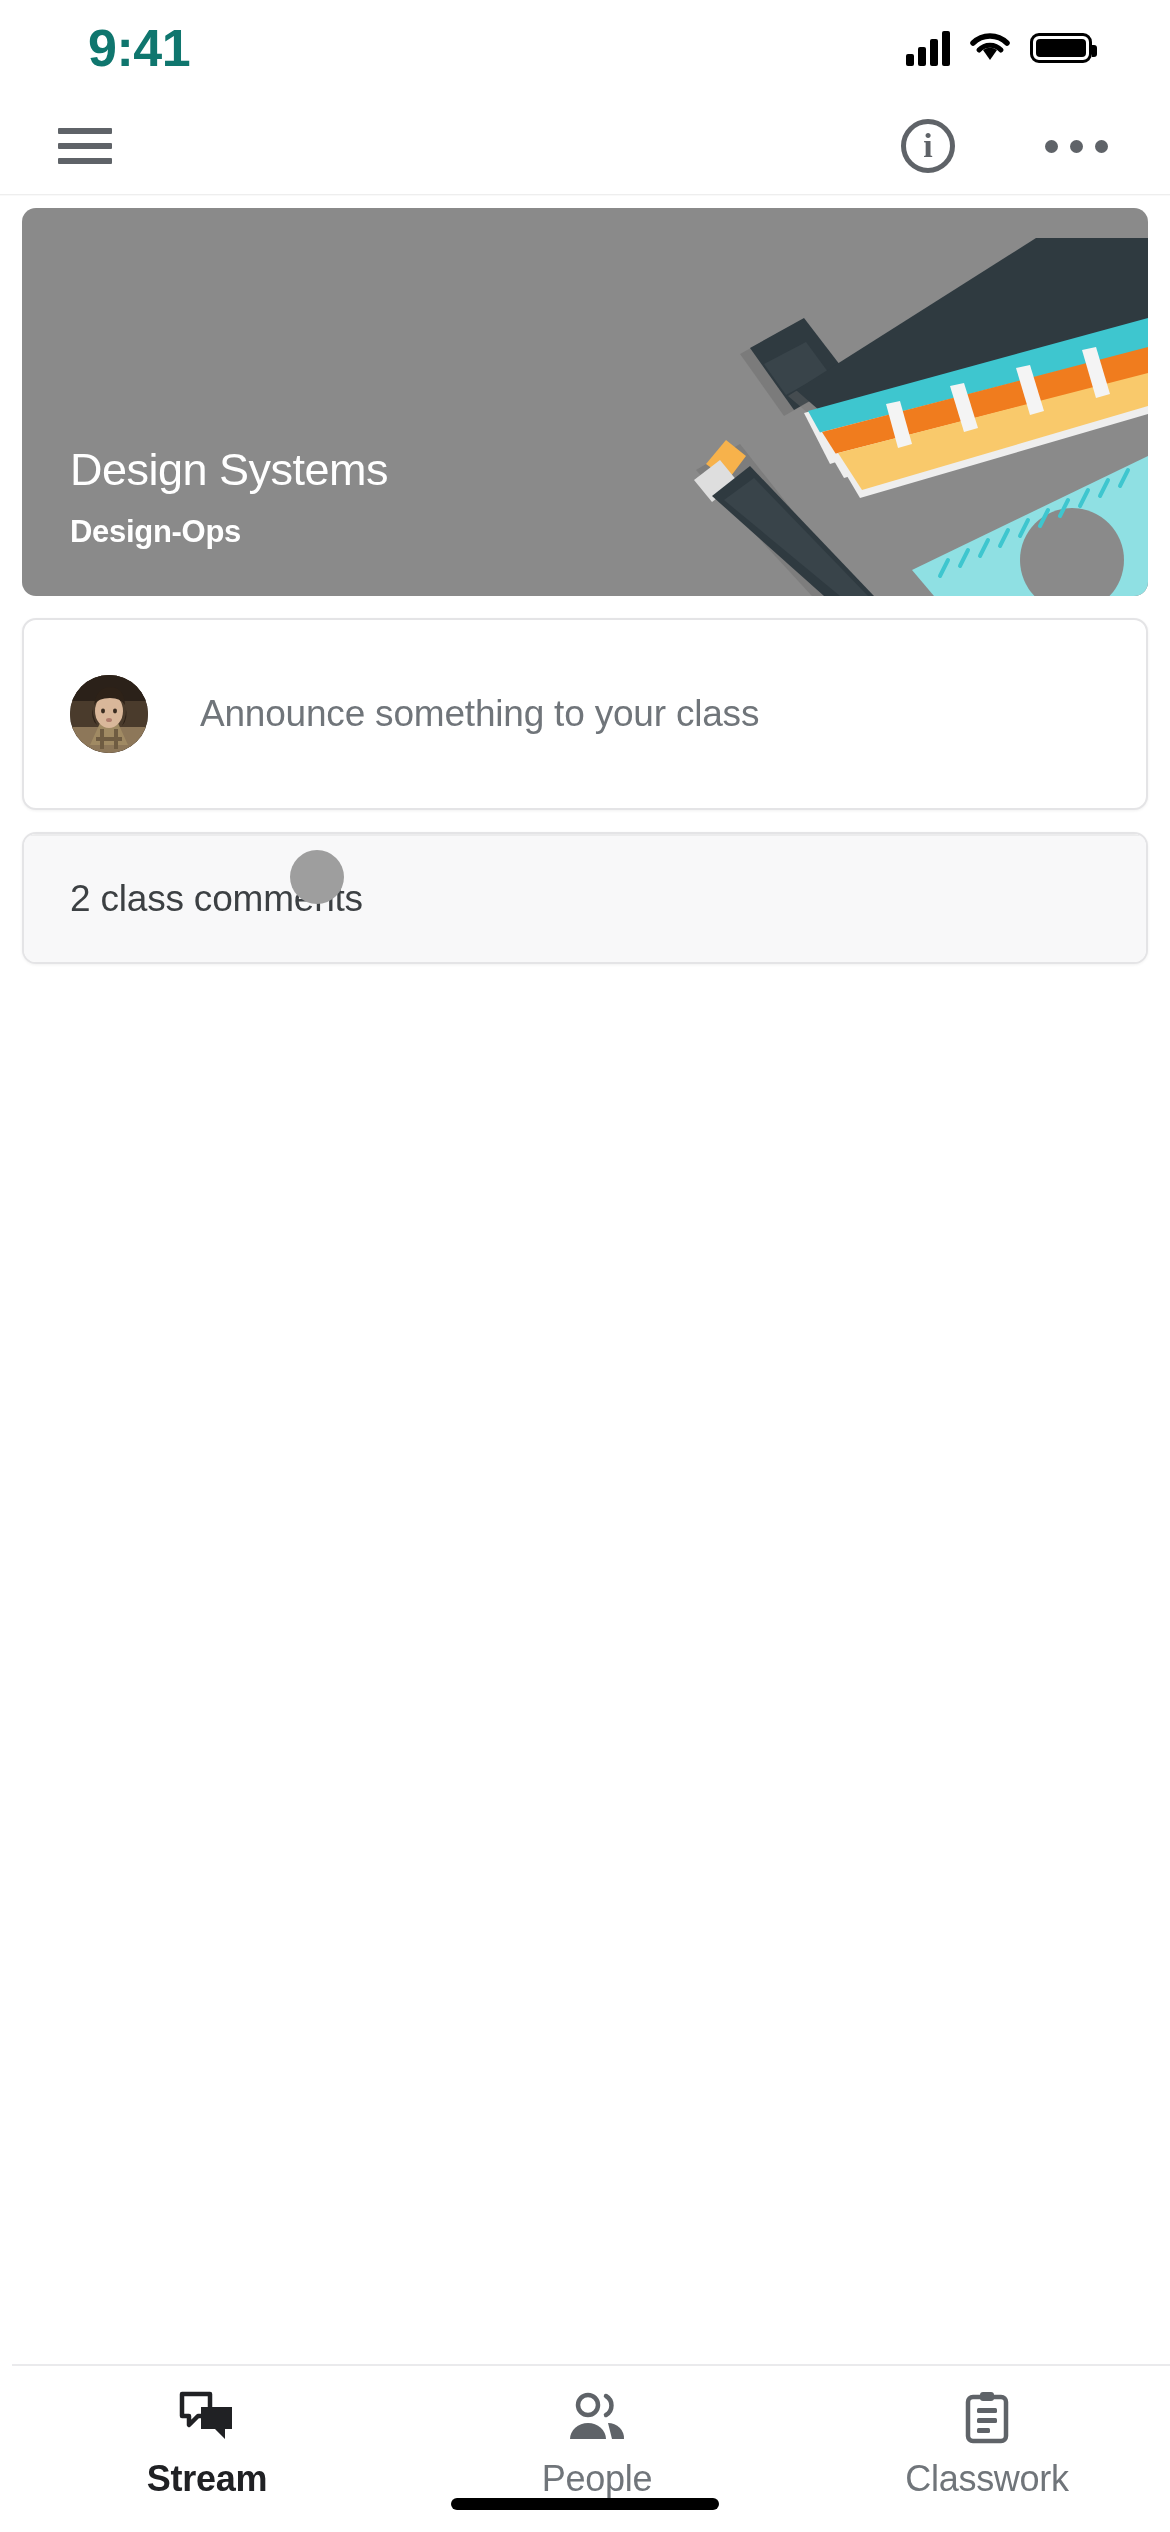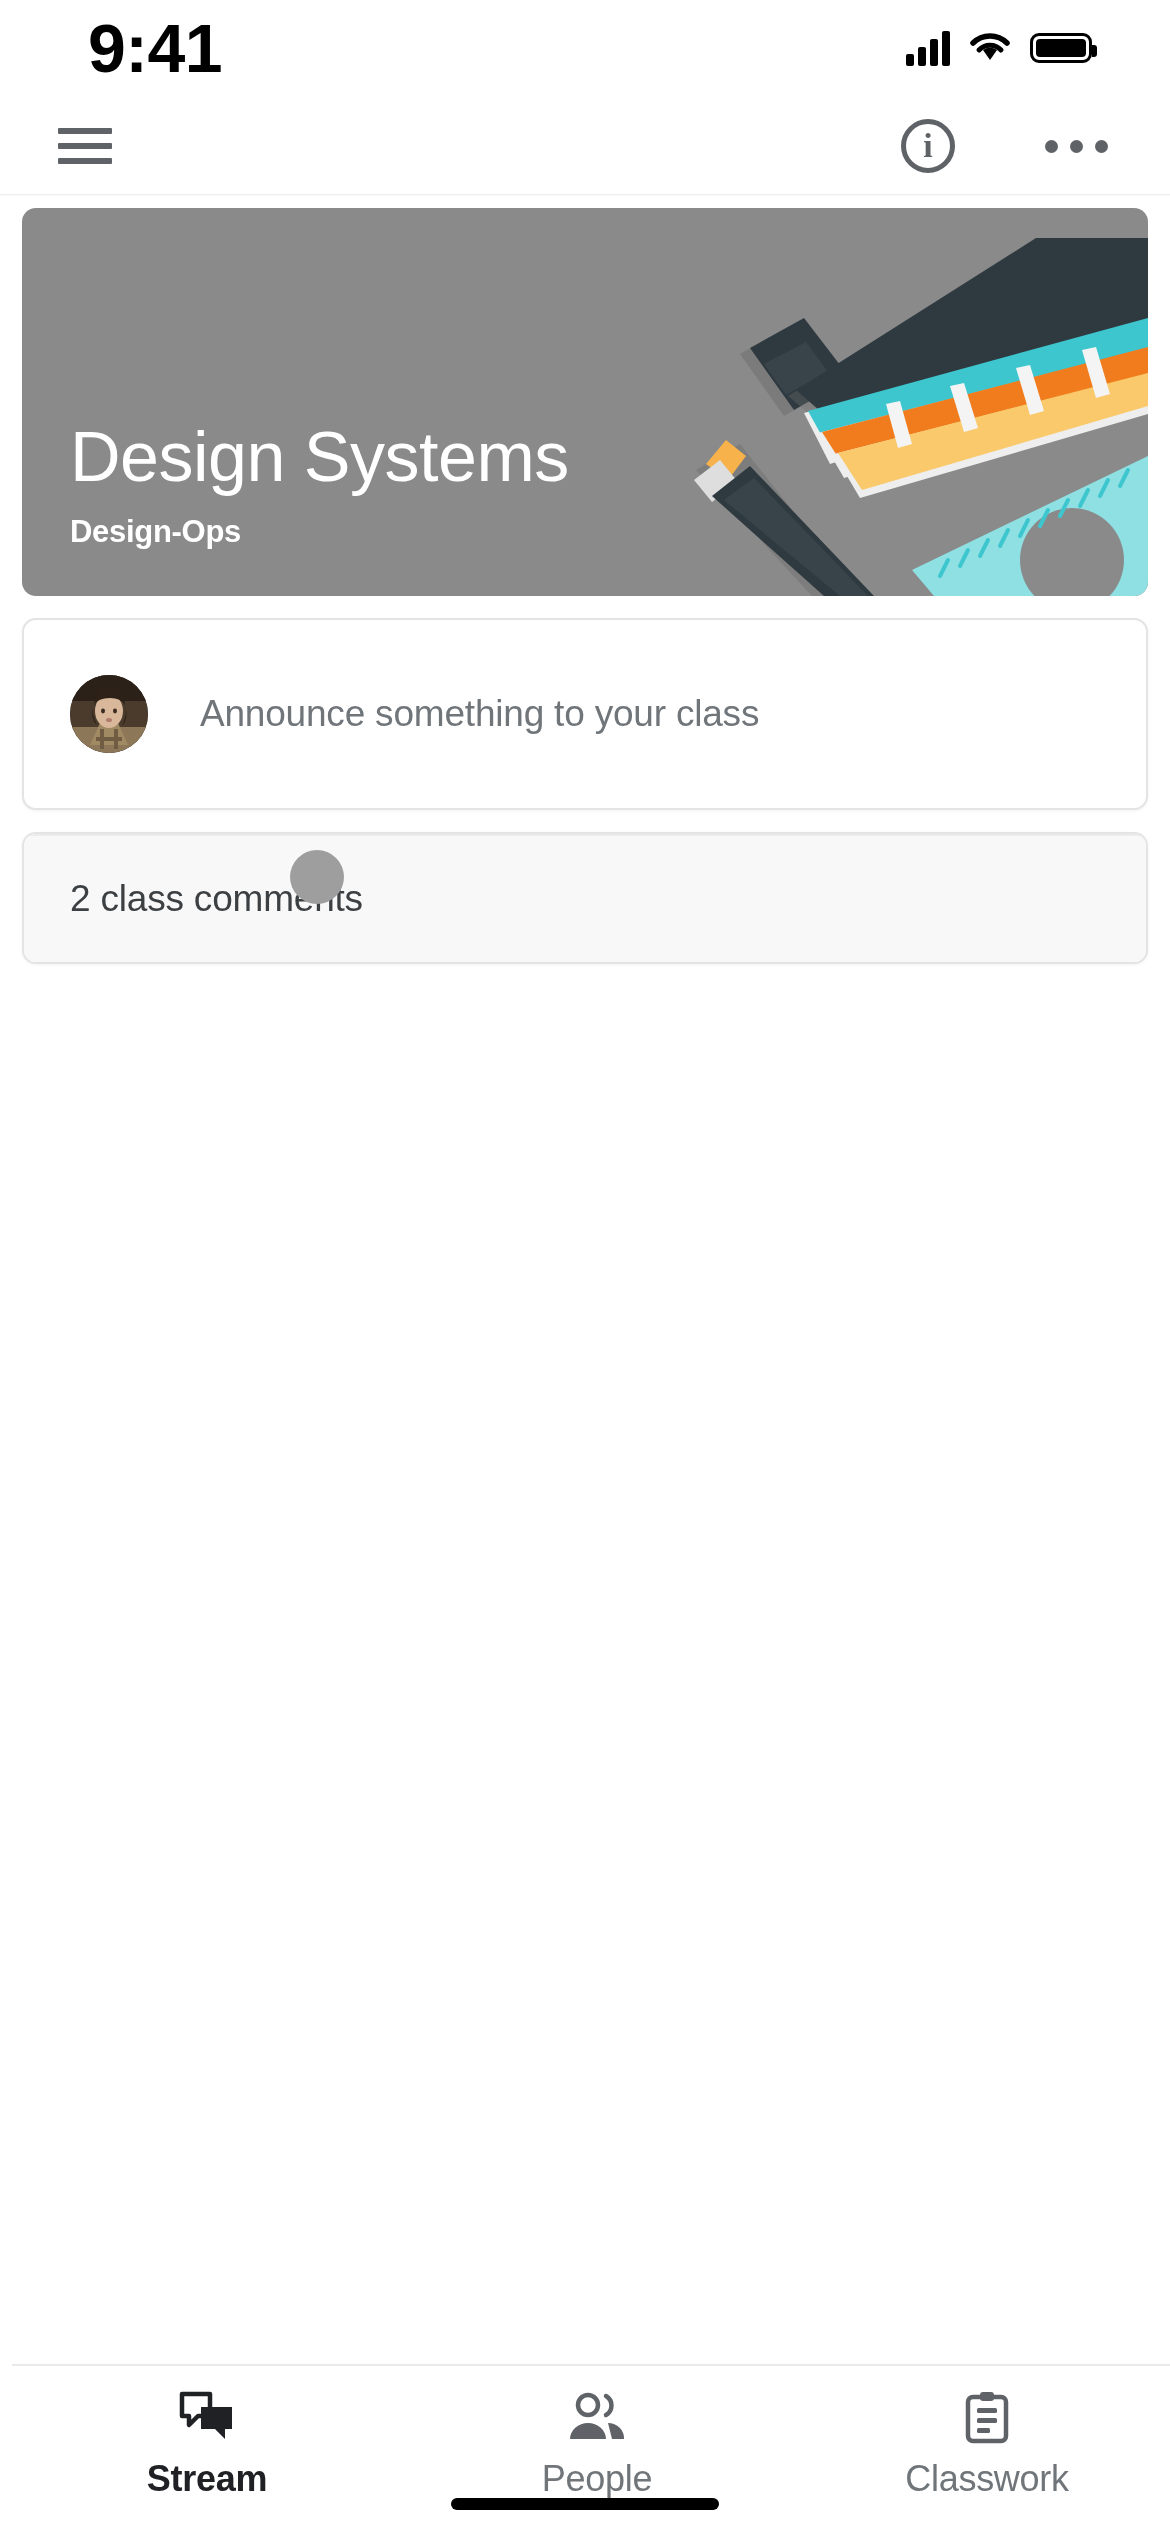--- a/index.html
+++ b/index.html
@@ -10,21 +10,21 @@
     overflow:hidden;
   }
   .phone { position:relative; width:1170px; height:2532px; background:#ffffff; }
 
   
   .statusbar {
     position:absolute; top:0; left:0; width:1170px; height:96px;
     display:flex; align-items:center; justify-content:space-between;
     padding:0 78px 0 88px;
   }
-  .status-time { font-size:68px; font-weight:700; color:#000000; letter-spacing:-0.5px; }
+  .status-time { font-size:52px; font-weight:700; color:#0f766e; letter-spacing:-0.5px; }
   .status-right { display:flex; align-items:center; gap:18px; }
   .sig { display:flex; align-items:flex-end; gap:4px; height:36px; }
   .sig i { display:block; width:8px; background:#000; border-radius:2px; }
   .sig i:nth-child(1){ height:12px; }
   .sig i:nth-child(2){ height:19px; }
   .sig i:nth-child(3){ height:27px; }
   .sig i:nth-child(4){ height:35px; }
   .batt {
     width:62px; height:30px; border:3px solid #000; border-radius:9px;
     position:relative; padding:3px;
@@ -59,21 +59,21 @@
   
   .content { position:absolute; top:204px; left:0; width:1170px; height:2160px; background:#fff; }
 
   
   .hero {
     position:relative; margin:4px 22px 0 22px; height:388px;
     background:#8a8a8a; border-radius:14px; overflow:hidden;
   }
   .hero-text { position:absolute; left:48px; bottom:46px; z-index:4; }
   .hero-title {
-    font-size:70px; font-weight:400; color:#fff; line-height:1;
+    font-size:45px; font-weight:400; color:#fff; line-height:1;
     letter-spacing:-0.5px; white-space:nowrap;
   }
   .hero-sub {
     font-size:31px; font-weight:700; color:#fff; margin-top:22px;
     letter-spacing:-0.3px;
   }
   .hero-art { position:absolute; right:0; top:0; width:660px; height:388px; }
 
   
   .card {

